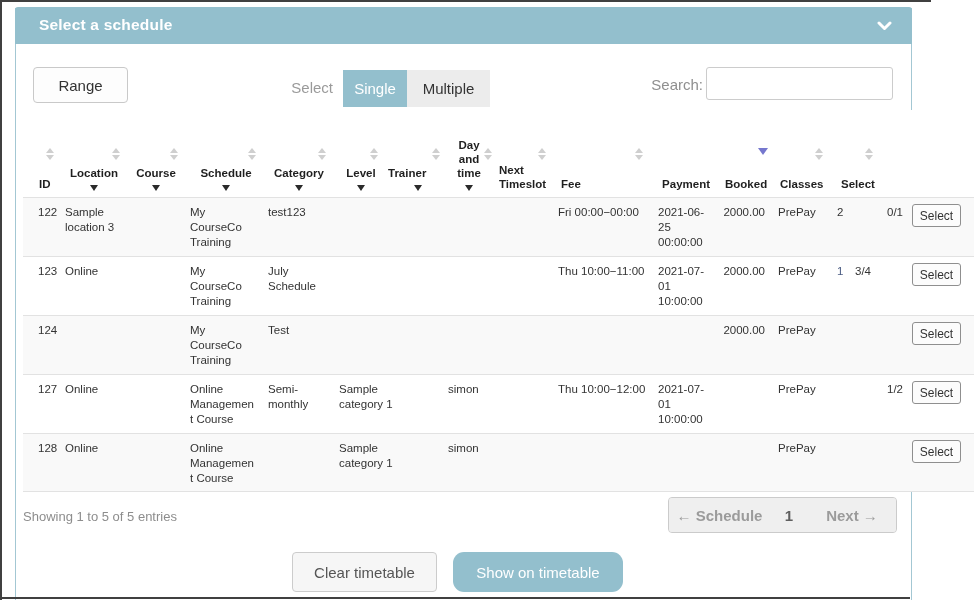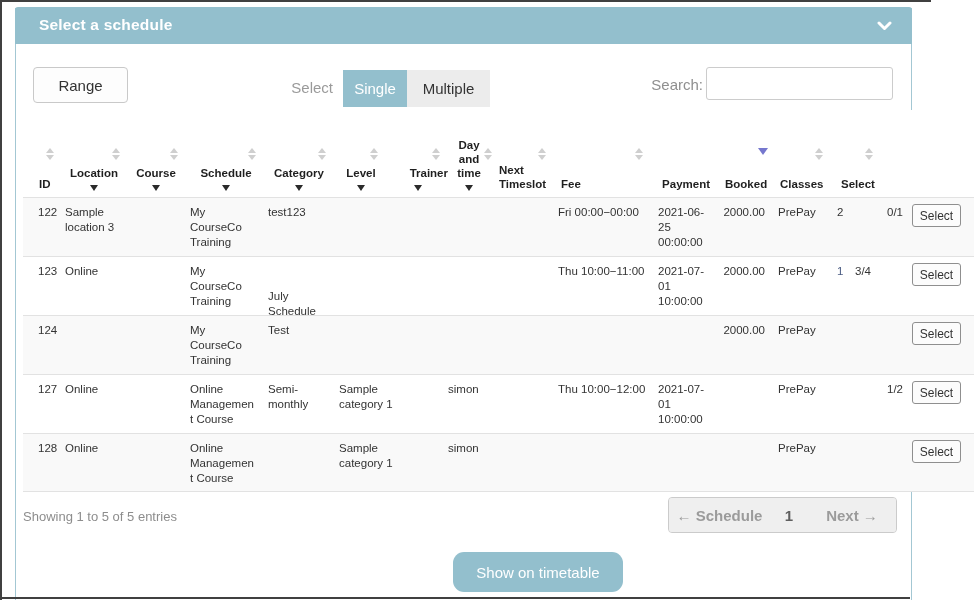--- a/index.html
+++ b/index.html
@@ -117,21 +117,21 @@
       <div class="hcell" style="left: 241px; width: 70px; text-align: center;"><span>Category</span><div class="ftri"></div></div>
       <div class="sorts" style="left: 295px; top: 38px;">
         <div class="tri tri-up"></div>
         <div class="tri tri-dn"></div>
       </div>
       <div class="hcell" style="left: 313px; width: 50px; text-align: center;"><span>Level</span><div class="ftri"></div></div>
       <div class="sorts" style="left: 347px; top: 38px;">
         <div class="tri tri-up"></div>
         <div class="tri tri-dn"></div>
       </div>
-      <div class="hcell" style="left: 365px; width: 60px; text-align: right;"><span>Trainer</span><div class="ftri"></div></div>
+      <div class="hcell" style="left: 365px; width: 60px; text-align: left;"><span>Trainer</span><div class="ftri"></div></div>
       <div class="sorts" style="left: 409px; top: 38px;">
         <div class="tri tri-up"></div>
         <div class="tri tri-dn"></div>
       </div>
       <div class="hcell" style="left: 424px; width: 44px; text-align: center;"><span>Day and time</span><div class="ftri"></div></div>
       <div class="sorts" style="left: 461px; top: 38px;">
         <div class="tri tri-up"></div>
         <div class="tri tri-dn"></div>
       </div>
       <div class="hcell" style="left: 476px; width: 52px; text-align: left;"><span>Next Timeslot</span></div>
@@ -171,21 +171,21 @@
         <div class="bcell" style="left: 697px; width: 45px; text-align: right;">2000.00</div>
         <div class="bcell" style="left: 755px; width: 60px;">PrePay</div>
         <div class="bcell" style="left: 814px; width: 35px;">2</div>
         <div class="bcell" style="left: 832px; width: 48px; text-align: right;">0/1</div>
         <button class="sel-btn" style="left: 889px;">Select</button>
       </div>
       <div class="brow">
         <div class="bcell" style="left: 15px; width: 30px;">123</div>
         <div class="bcell" style="left: 42px; width: 64px;">Online</div>
         <div class="bcell" style="left: 167px; width: 64px;">My CourseCo Training</div>
-        <div class="bcell" style="left: 245px; width: 62px; margin-top: 25px;">July Schedule</div>
+        <div class="bcell" style="left: 245px; width: 62px;">July Schedule</div>
         <div class="bcell nowrap" style="left: 535px; width: 110px;">Thu 10:00−11:00</div>
         <div class="bcell" style="left: 635px; width: 58px;">2021-07-01 10:00:00</div>
         <div class="bcell" style="left: 697px; width: 45px; text-align: right;">2000.00</div>
         <div class="bcell" style="left: 755px; width: 60px;">PrePay</div>
         <div class="bcell booked-link" style="left: 814px; width: 35px;">1</div>
         <div class="bcell" style="left: 832px; width: 48px; text-align: left;">3/4</div>
         <button class="sel-btn" style="left: 889px;">Select</button>
       </div>
       <div class="brow stripe">
         <div class="bcell" style="left: 15px; width: 30px;">124</div>
@@ -219,14 +219,15 @@
       </div>
     </div>
 
   <span class="ctrl" id="showing">Showing 1 to 5 of 5 entries</span>
   <div class="ctrl" id="pagination">
     <button id="prev-btn">← Schedule</button>
     <button id="page-btn">1</button>
     <button id="next-btn">Next →</button>
   </div>
 
+  <button class="ctrl" id="clear-btn">Clear timetable</button>
   <button class="ctrl" id="show-btn">Show on timetable</button>
 </div>
 
 </body></html>

